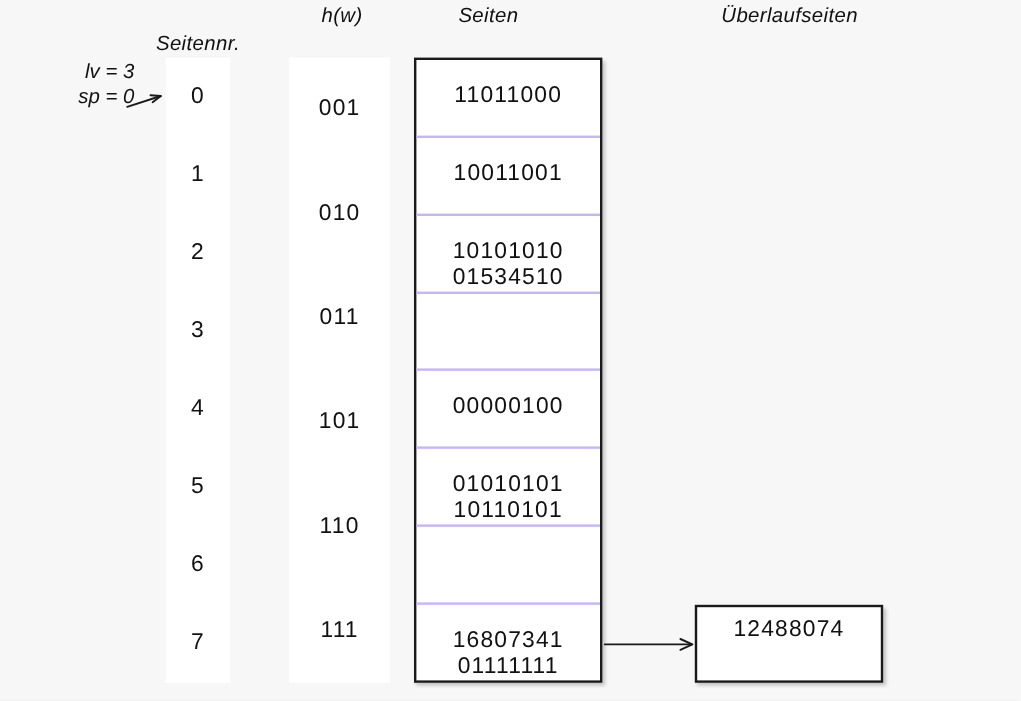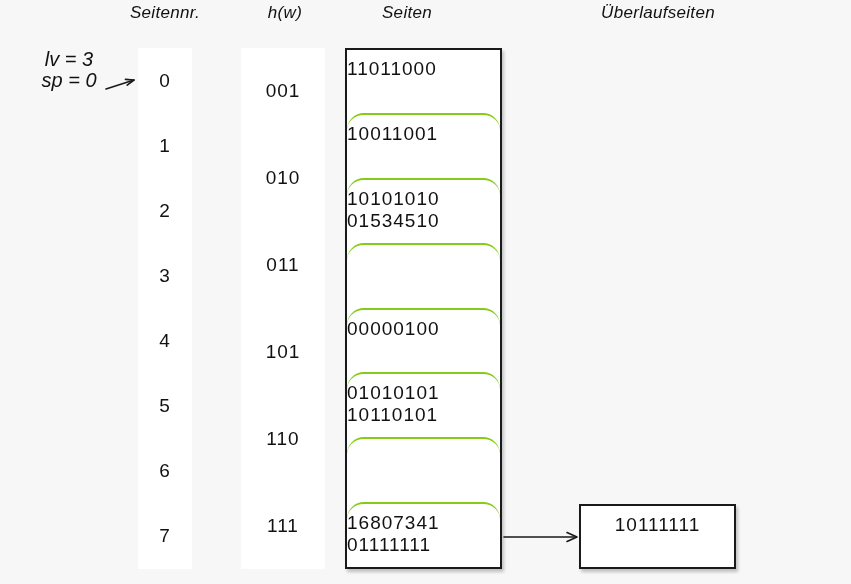--- a/index.html
+++ b/index.html
@@ -19,34 +19,34 @@
     position: absolute;
     top: 2px;
     height: 22px;
     line-height: 22px;
     text-align: center;
     font-style: italic;
     font-size: 17px;
     letter-spacing: 0.3px;
     color: #111111;
   }
-  .hdr-seitennr { left: 110px; width: 110px; }
+  .hdr-seitennr { left: 110px; width: 110px; margin-top: 24px; }
   .hdr-hw       { left: 235px; width: 100px; }
   .hdr-seiten   { left: 352px; width: 110px; }
   .hdr-ueberlauf{ left: 558px; width: 200px; text-align: center; }
 
   
   .annotation {
     position: absolute;
     left: 26px;
     top: 49px;
     width: 86px;
-    text-align: center;
+    text-align: right;
     font-style: italic;
-    font-size: 20px;
+    font-size: 17px;
     line-height: 21px;
     color: #111111;
   }
 
   
   .strip {
     position: absolute;
     top: 48px;
     height: 521px;
     background: #ffffff;
@@ -73,24 +73,24 @@
     width: 157px;
     height: 521px;
     background: #ffffff;
     border: 2px solid #1a1a1a;
     box-shadow: 2px 3px 3px rgba(0,0,0,0.22);
     display: flex;
     flex-direction: column;
   }
   .bucket-box .bcell {
     flex: 1;
-    padding-top: 8px;
-    border-radius: 17px;
-  }
-  .bucket-box .bcell + .bcell { border-top: 2px solid #84cc16; }
+    padding-top: 19px;
+    text-align: center;
+  }
+  .bucket-box .bcell + .bcell { border-top: 2px solid #c4b5fd; }
   .bline {
     font-size: 19px;
     letter-spacing: 1px;
     line-height: 22px;
     color: #111111;
   }
 
   
   .overflow-box {
     position: absolute;
@@ -185,21 +185,21 @@
       <div class="bline"></div>
       <div class="bline"></div>
     </div>
     <div class="bcell">
       <div class="bline">16807341</div>
       <div class="bline">01111111</div>
     </div>
   </div>
 
   <div class="overflow-box">
-    <div class="bline">10111111</div>
+    <div class="bline">12488074</div>
   </div>
 
   <svg class="overlay">
     <g>
       <line x1="106" y1="89" x2="134" y2="80"></line>
       <polyline points="127.2,85.2 134,80 125.4,79.4"></polyline>
     </g>
     <g>
       <line x1="504" y1="537" x2="576" y2="537"></line>
       <polyline points="567,532.5 577,537 567,541.5"></polyline>

